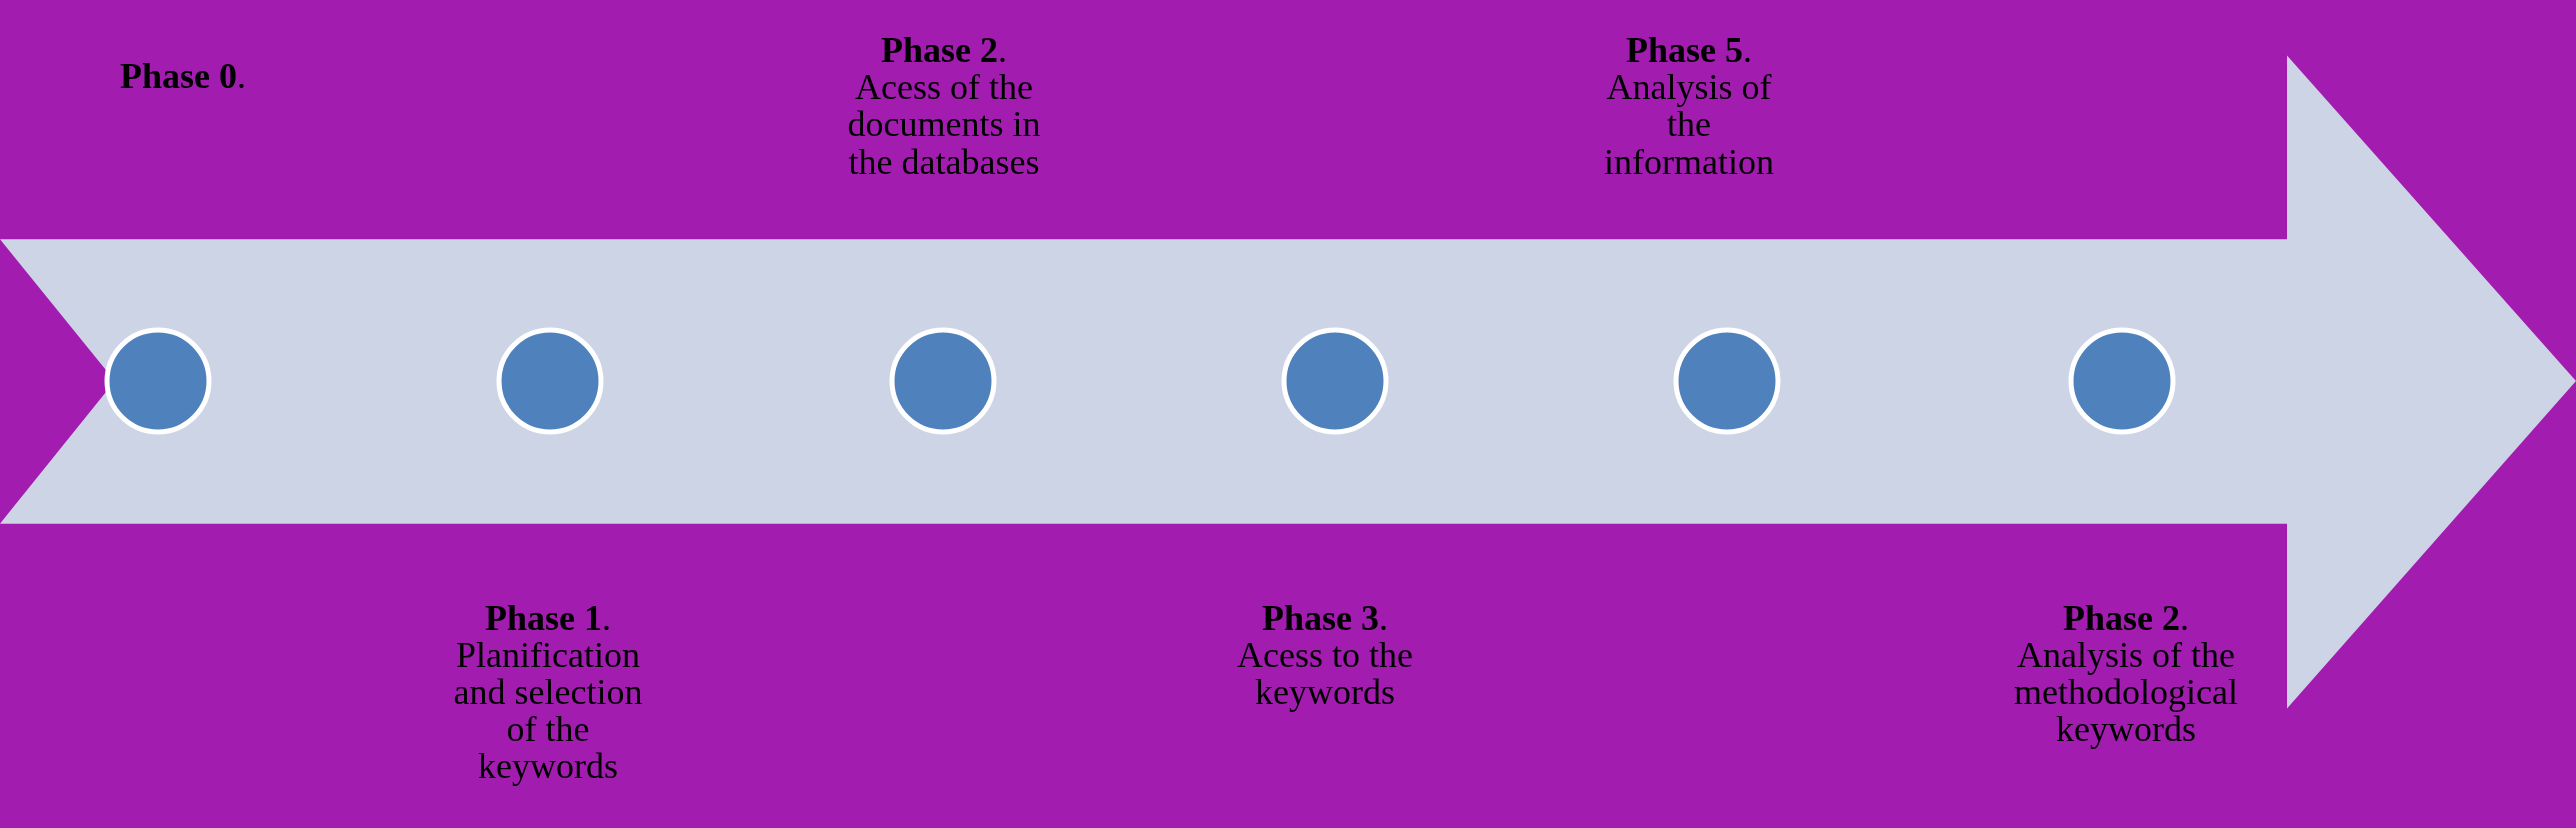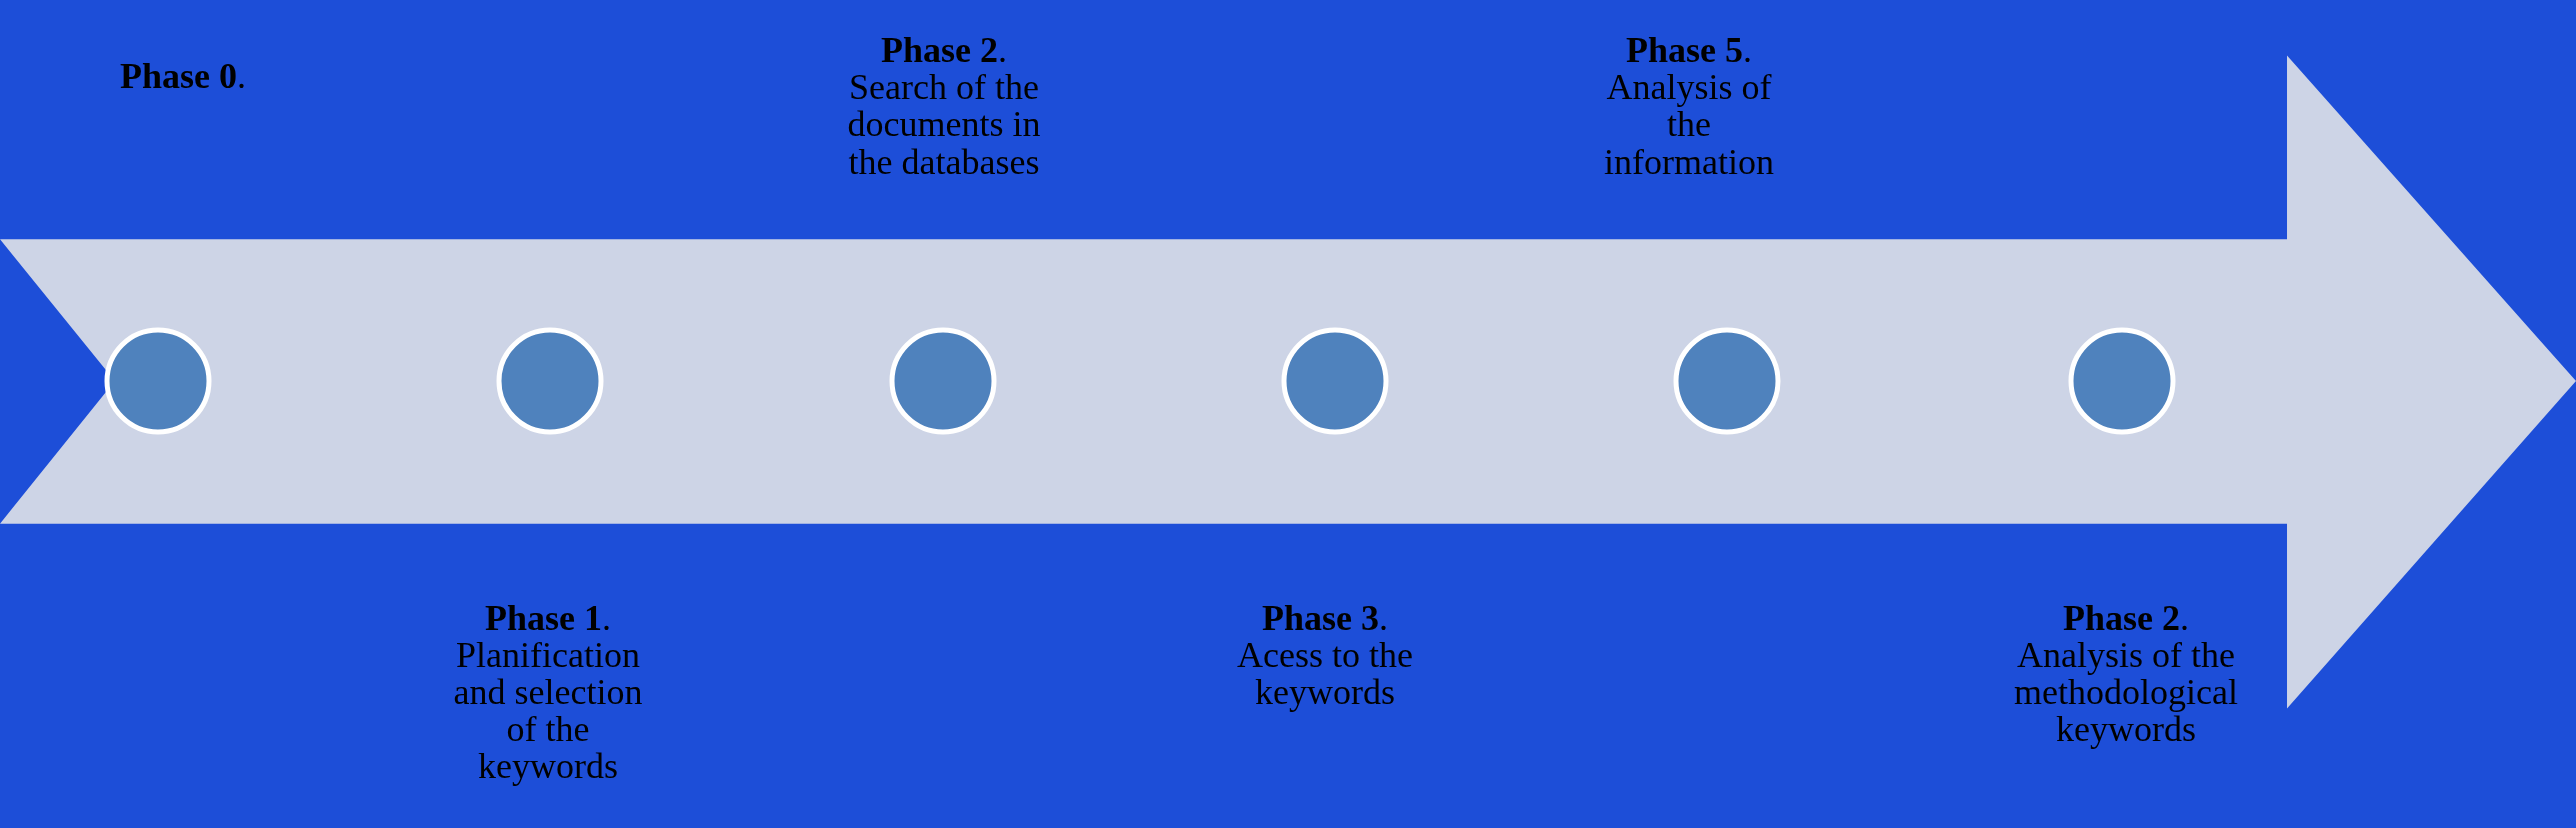--- a/index.html
+++ b/index.html
@@ -9,21 +9,21 @@
     background: #ffffff;
   }
   body {
     font-family: "Liberation Serif", "DejaVu Serif", serif;
     color: #000000;
   }
   #canvas {
     position: relative;
     width: 2576px;
     height: 829px;
-    background: #1d4ed8;
+    background: #a21caf;
     overflow: hidden;
   }
   #arrow-svg {
     position: absolute;
     left: 0;
     top: 0;
     width: 2576px;
     height: 829px;
     display: block;
   }
@@ -73,21 +73,21 @@
   <div class="node" style="left:1335px; top:381px;"></div>
   <div class="node" style="left:1727px; top:381px;"></div>
   <div class="node" style="left:2122px; top:381px;"></div>
 
   <div class="phase-label label-above" style="left:183px; top:21px;">
     <span class="ttl"><span>Phase 0</span><span class="dot">.</span></span>
   </div>
 
   <div class="phase-label label-above" style="left:944px; top:-4.8px;">
     <span class="ttl"><span>Phase 2</span><span class="dot">.</span></span>
-    <span class="desc">Search of the
+    <span class="desc">Acess of the
 documents in
 the databases</span>
   </div>
 
   <div class="phase-label label-above" style="left:1689px; top:-4.8px;">
     <span class="ttl"><span>Phase 5</span><span class="dot">.</span></span>
     <span class="desc">Analysis of
 the
 information</span>
   </div>

